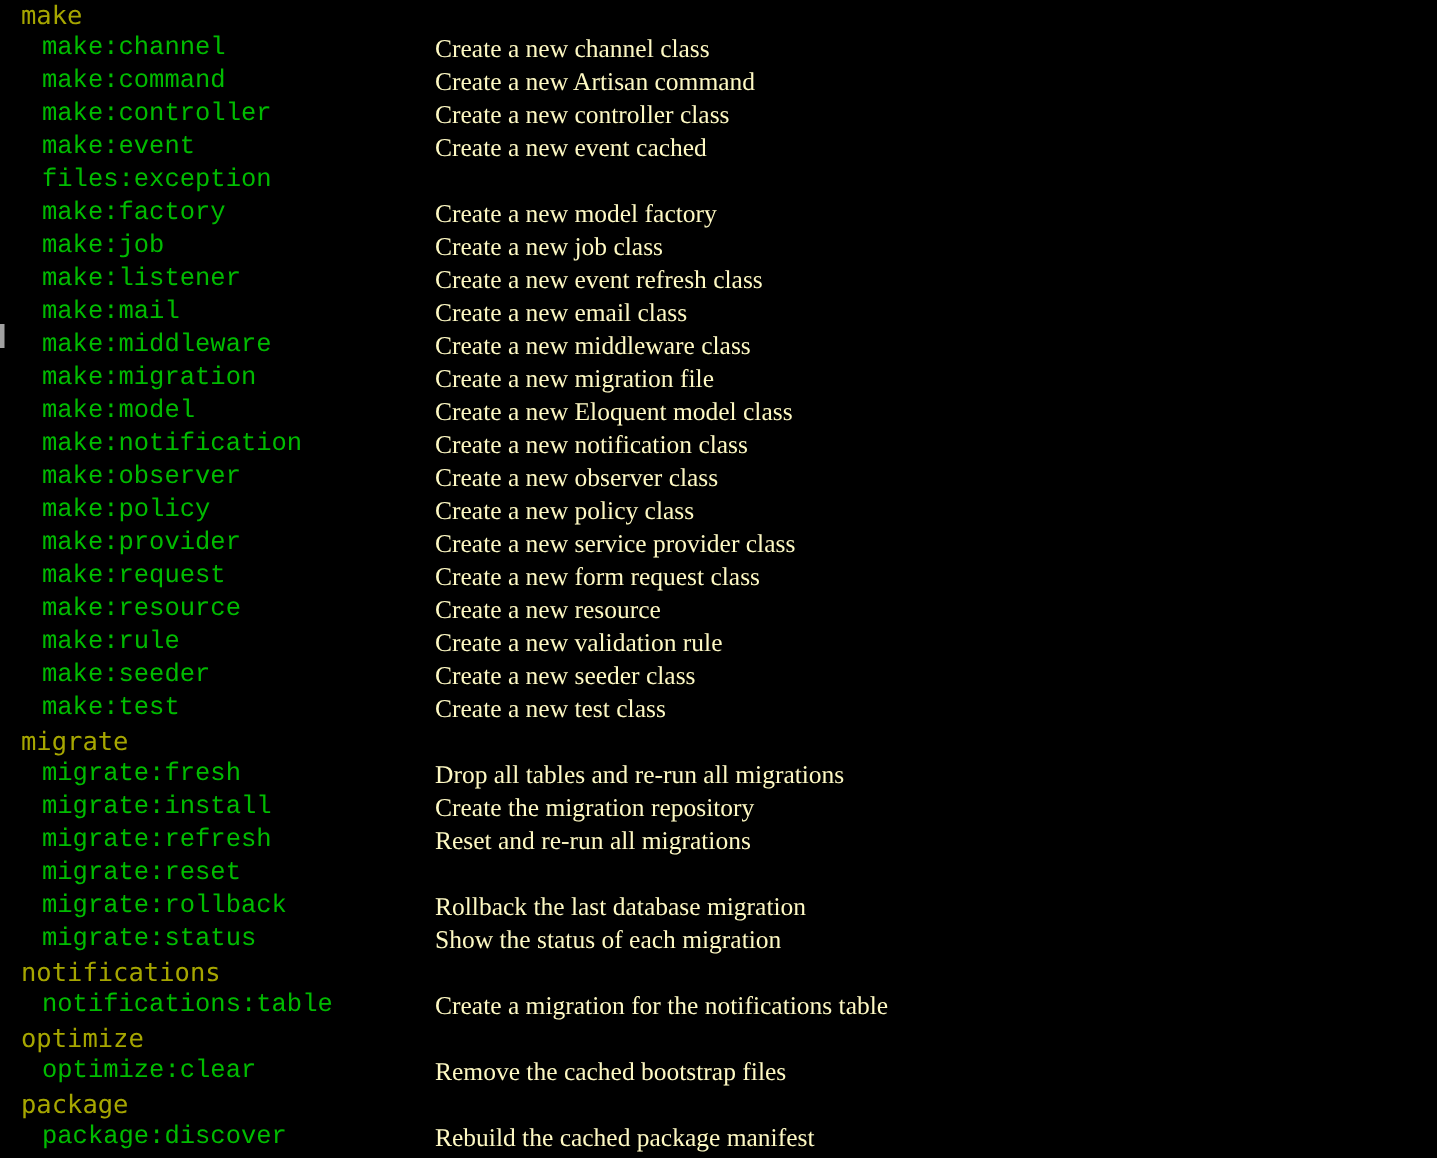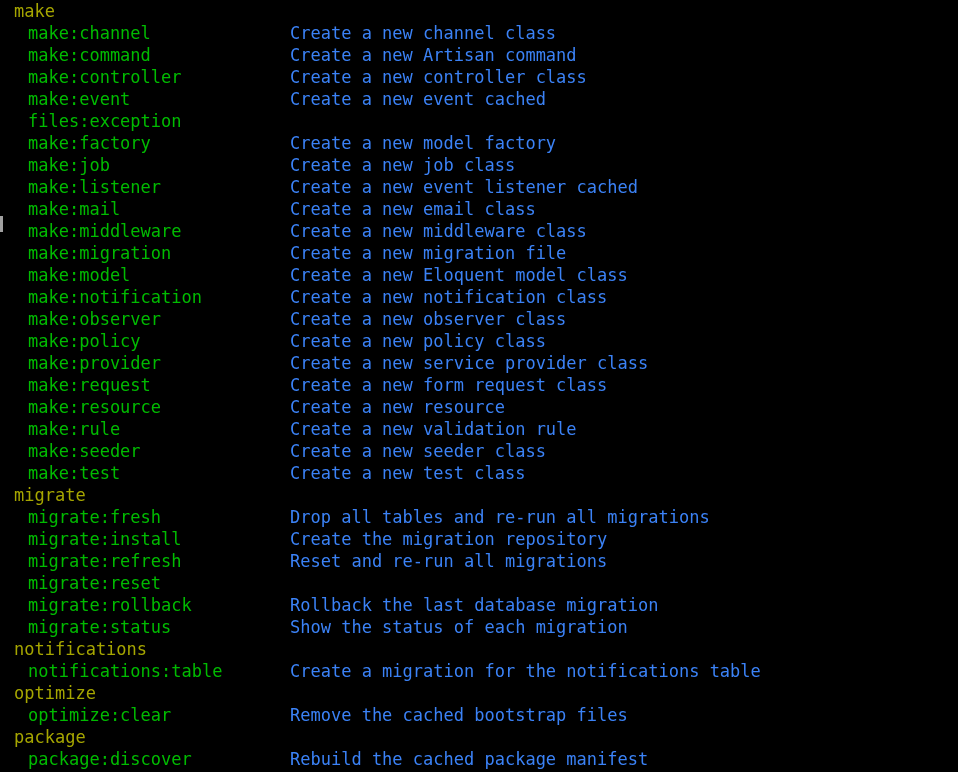--- a/index.html
+++ b/index.html
@@ -66,49 +66,51 @@
     top: 0;
     color: #a6a600;
   }
 
   
   .cmd {
     position: absolute;
     left: 28px;
     top: 0;
     color: #00bb00;
+    font-family: Liberation Mono, monospace;
   }
 
   
   .desc {
     position: absolute;
     left: 290px;
     top: 0;
-    color: #3b82f6;
+    color: #fef9c3;
+    font-family: Liberation Serif, serif;
   }
 </style>
 </head>
 <body>
 
 <div id="terminal">
 
   <div id="scroll-gutter">
     <div id="scroll-thumb"></div>
   </div>
 
   <div id="lines">
       <div class="line"><span class="ns">make</span></div>
       <div class="line"><span class="cmd">make:channel</span><span class="desc">Create a new channel class</span></div>
       <div class="line"><span class="cmd">make:command</span><span class="desc">Create a new Artisan command</span></div>
       <div class="line"><span class="cmd">make:controller</span><span class="desc">Create a new controller class</span></div>
       <div class="line"><span class="cmd">make:event</span><span class="desc">Create a new event cached</span></div>
       <div class="line"><span class="cmd">files:exception</span></div>
       <div class="line"><span class="cmd">make:factory</span><span class="desc">Create a new model factory</span></div>
       <div class="line"><span class="cmd">make:job</span><span class="desc">Create a new job class</span></div>
-      <div class="line"><span class="cmd">make:listener</span><span class="desc">Create a new event listener cached</span></div>
+      <div class="line"><span class="cmd">make:listener</span><span class="desc">Create a new event refresh class</span></div>
       <div class="line"><span class="cmd">make:mail</span><span class="desc">Create a new email class</span></div>
       <div class="line"><span class="cmd">make:middleware</span><span class="desc">Create a new middleware class</span></div>
       <div class="line"><span class="cmd">make:migration</span><span class="desc">Create a new migration file</span></div>
       <div class="line"><span class="cmd">make:model</span><span class="desc">Create a new Eloquent model class</span></div>
       <div class="line"><span class="cmd">make:notification</span><span class="desc">Create a new notification class</span></div>
       <div class="line"><span class="cmd">make:observer</span><span class="desc">Create a new observer class</span></div>
       <div class="line"><span class="cmd">make:policy</span><span class="desc">Create a new policy class</span></div>
       <div class="line"><span class="cmd">make:provider</span><span class="desc">Create a new service provider class</span></div>
       <div class="line"><span class="cmd">make:request</span><span class="desc">Create a new form request class</span></div>
       <div class="line"><span class="cmd">make:resource</span><span class="desc">Create a new resource</span></div>

